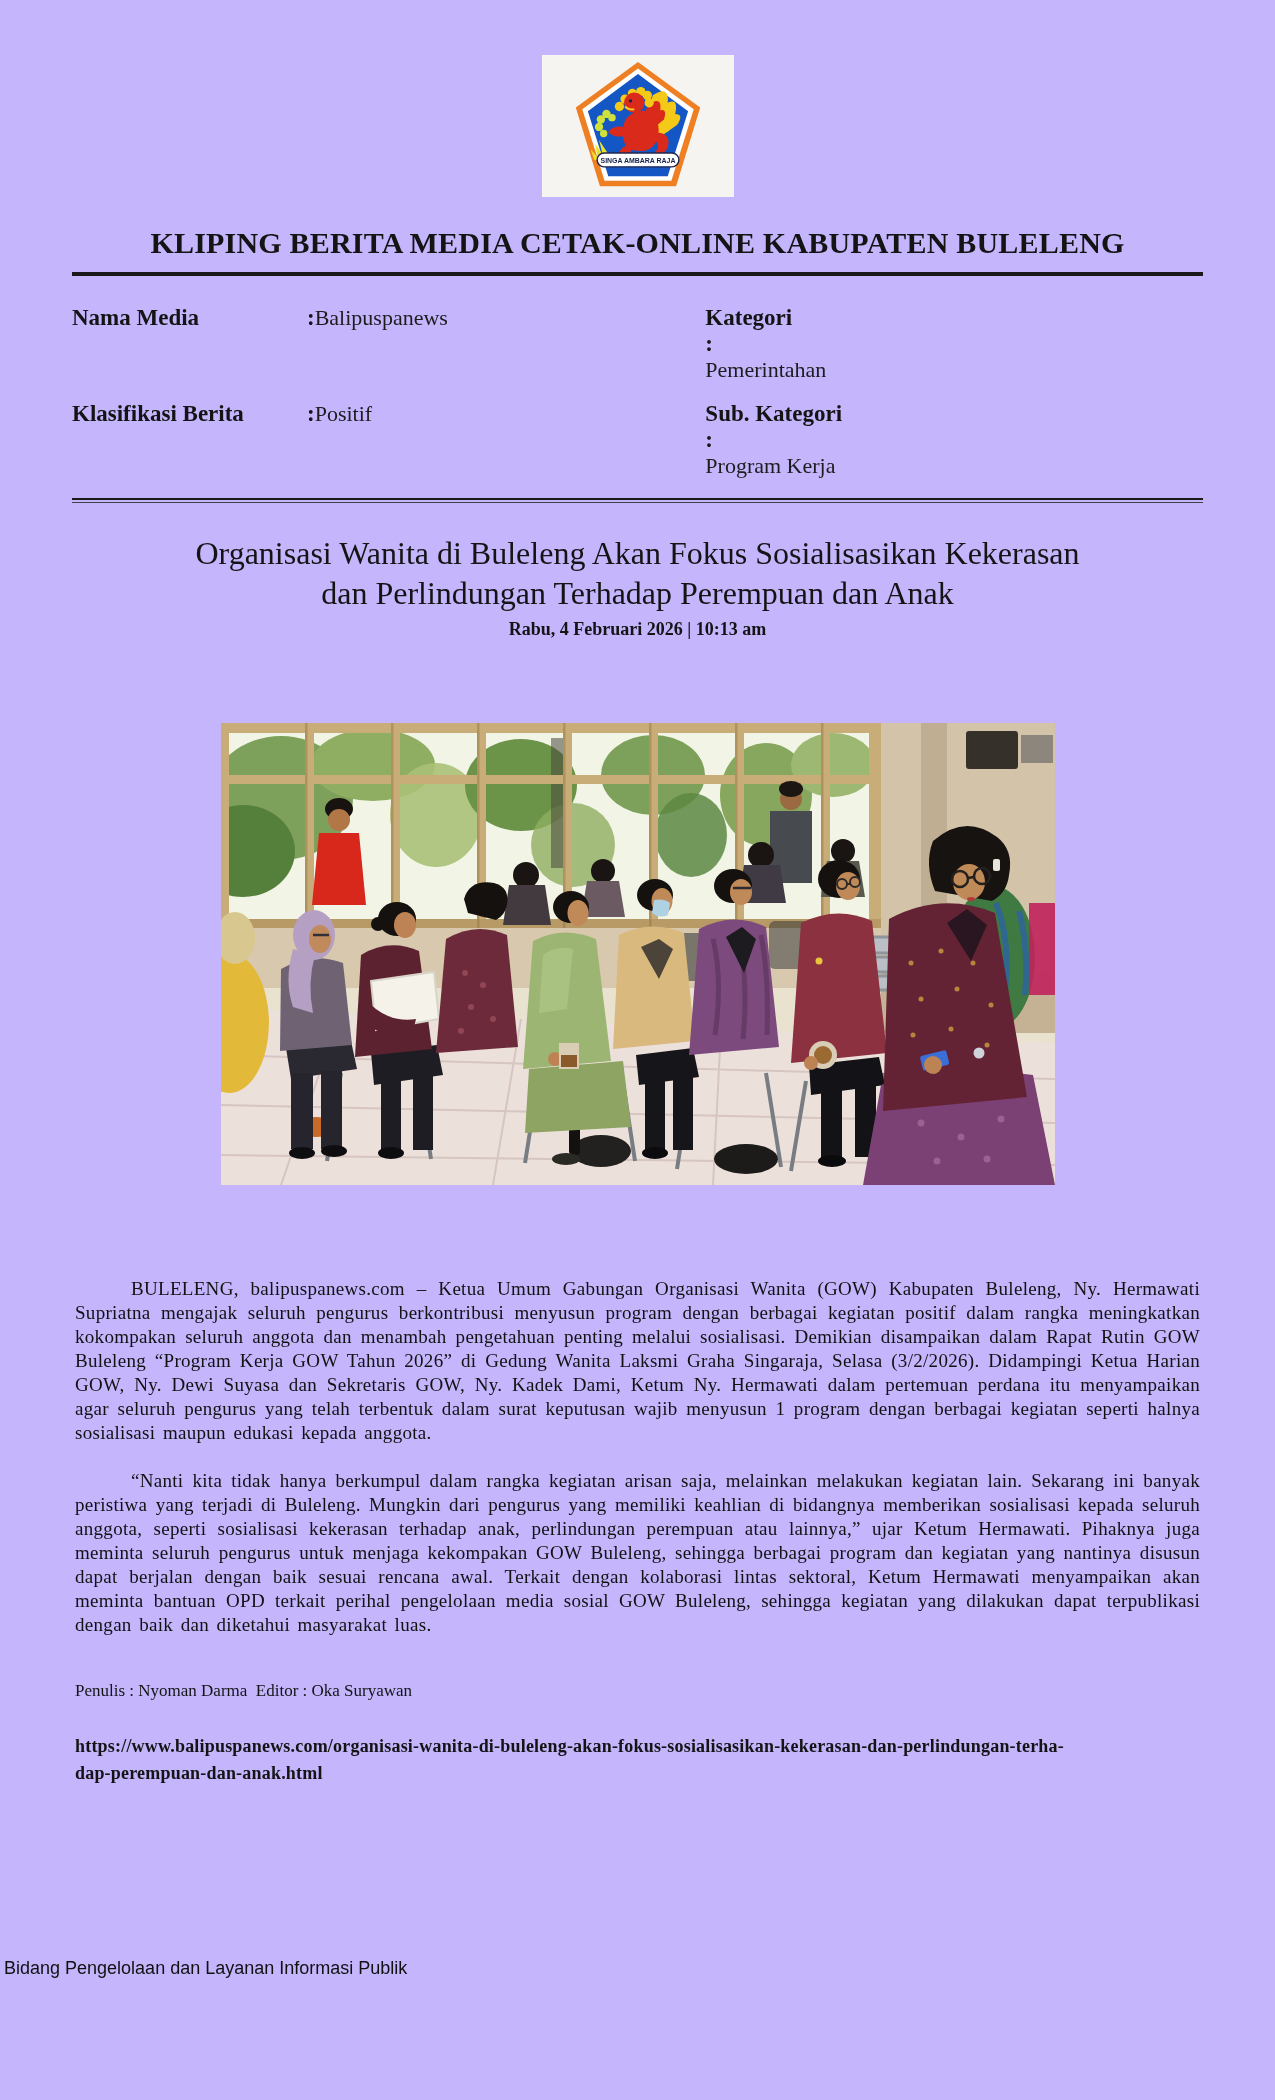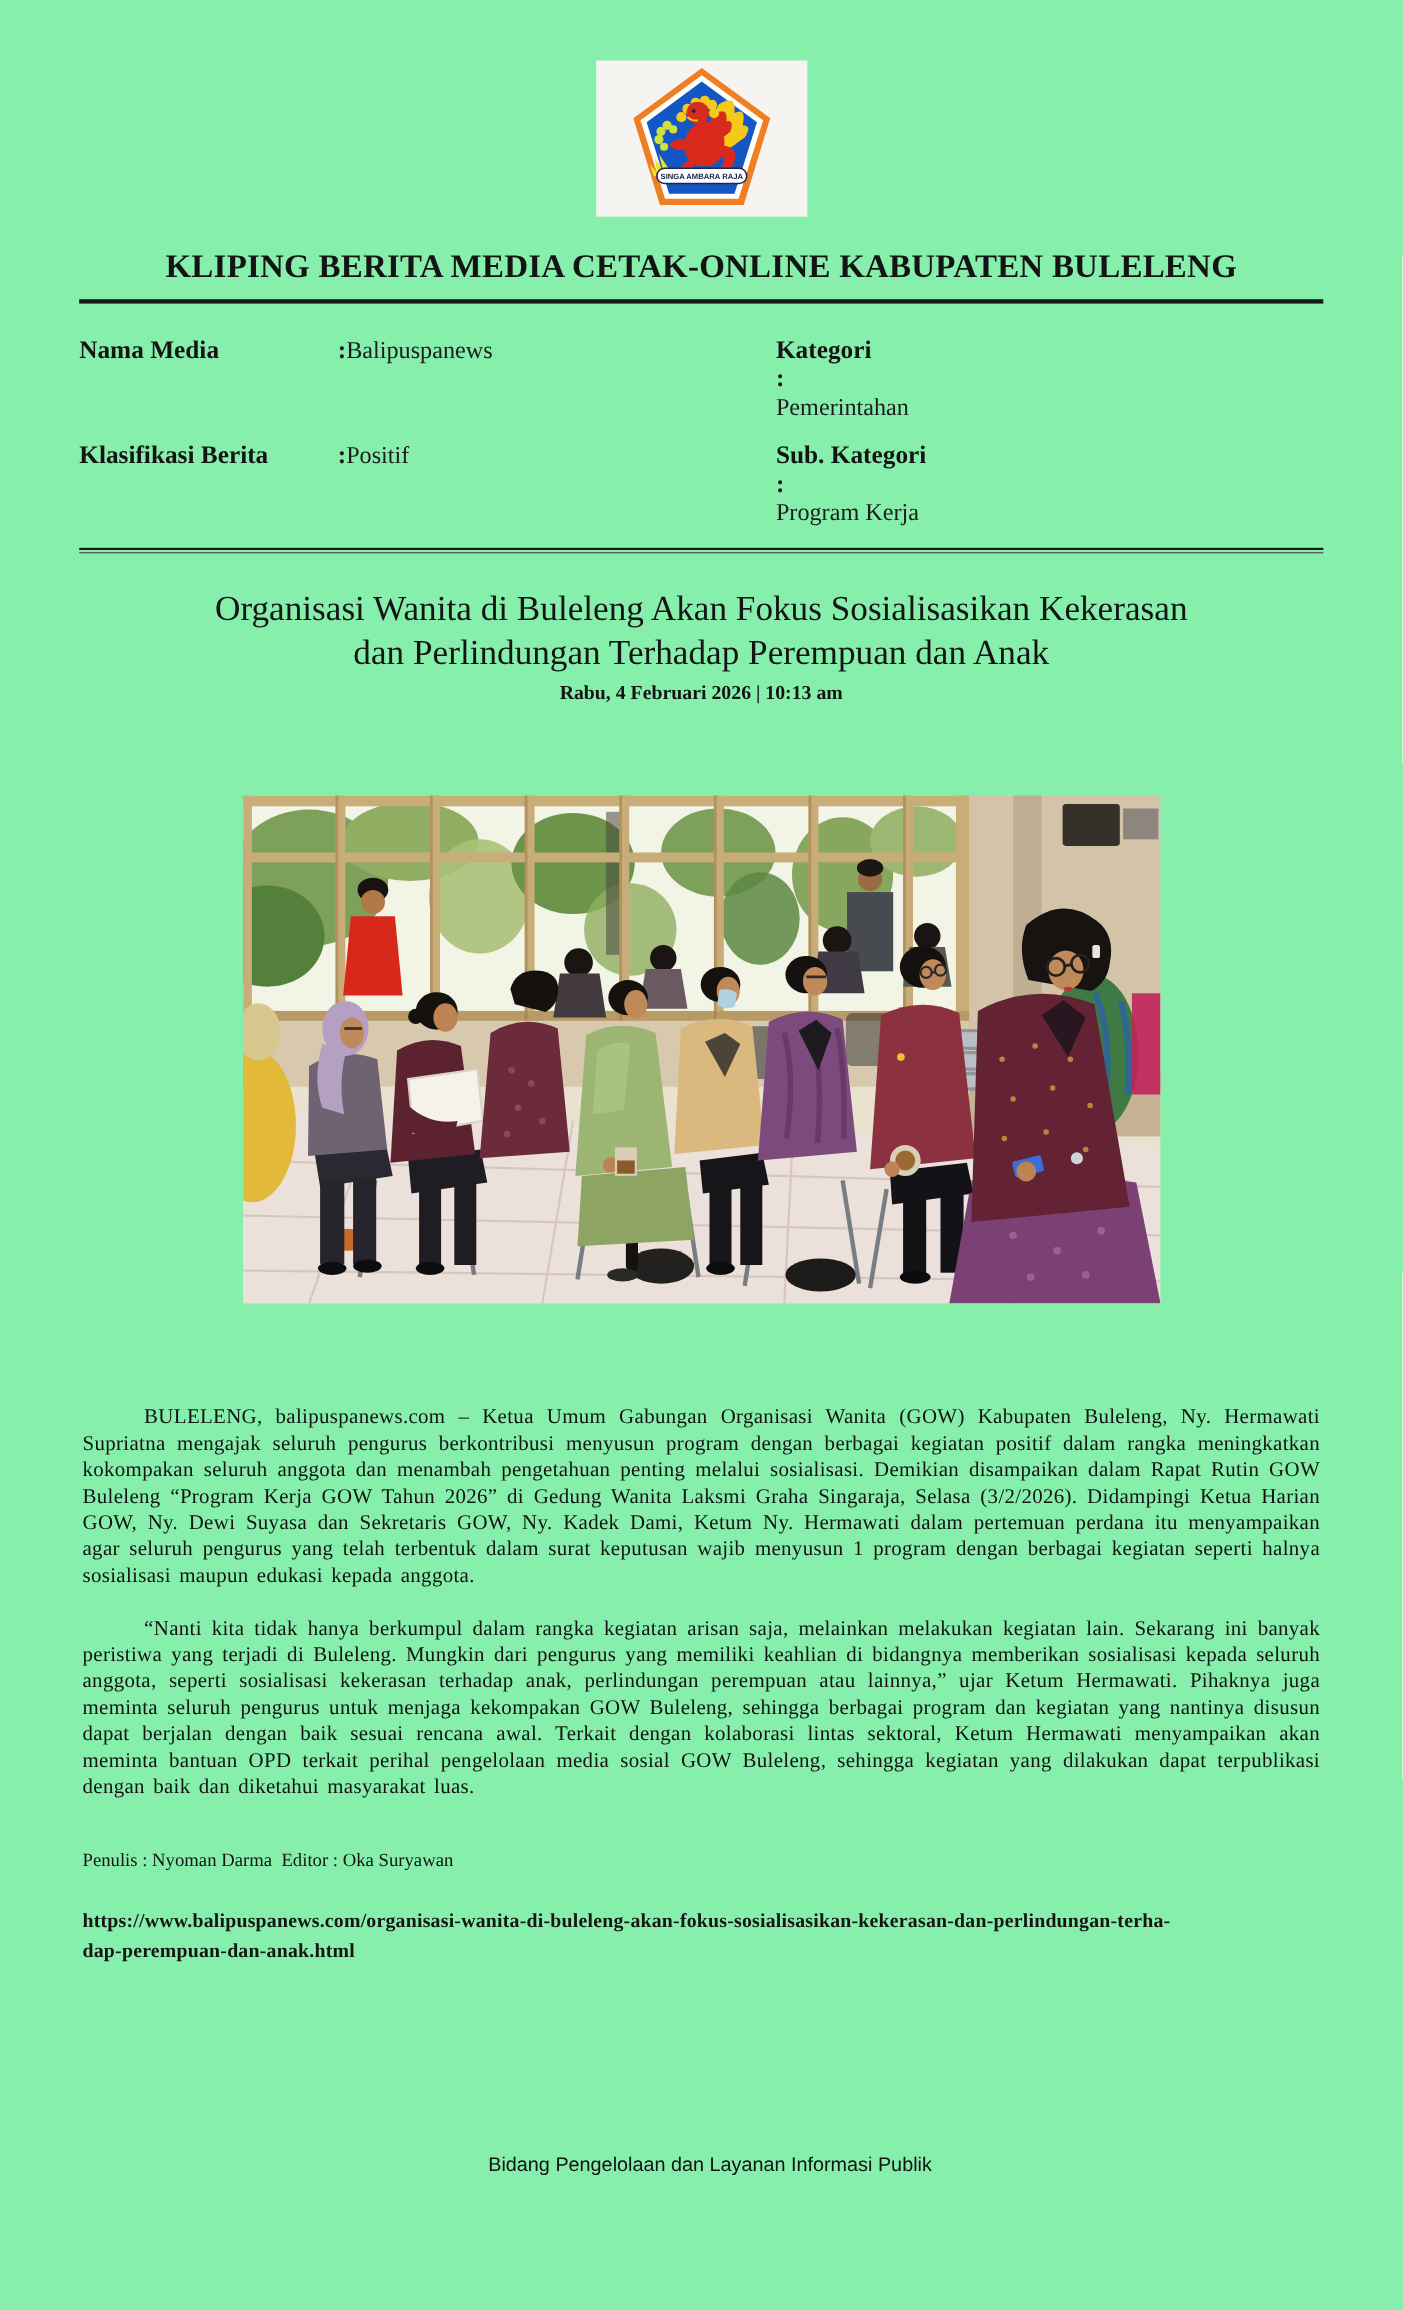--- a/index.html
+++ b/index.html
@@ -1,20 +1,20 @@
 <!DOCTYPE html>
 <html><head>
 <meta charset="utf-8">
 <style>
   html,body{margin:0;padding:0;background:#ffffff;}
   .page{
     position:relative;
     width:1275px;height:2100px;
     margin:0 auto;
-    background:#86efac;
+    background:#c4b5fd;
     font-family:"Liberation Serif", serif;
     color:#141414;
     overflow:hidden;
   }
   
   .logo-box{
     width:192px;height:142px;
     margin:55px auto 0;
     background:#f5f4f1;
     display:flex;align-items:center;justify-content:center;
@@ -84,22 +84,22 @@
   }
   .url{
     margin:30px 75px 0;
     font-weight:bold;
     font-size:18px;line-height:27px;
     letter-spacing:.2px;
   }
   .url div{white-space:nowrap;}
   
   .footer{
-    position:absolute;left:16px;right:0;top:1956px;
-    text-align:center;
+    position:absolute;left:4px;right:0;top:1956px;
+    text-align:left;
   }
   .footer-line1{
     font-family:"Liberation Sans", sans-serif;
     font-size:18px;line-height:24px;color:#111;
   }
   .footer-line2{
     font-family:"Liberation Serif", serif;
     font-weight:bold;
     font-size:22px;line-height:28px;
     letter-spacing:.8px;

